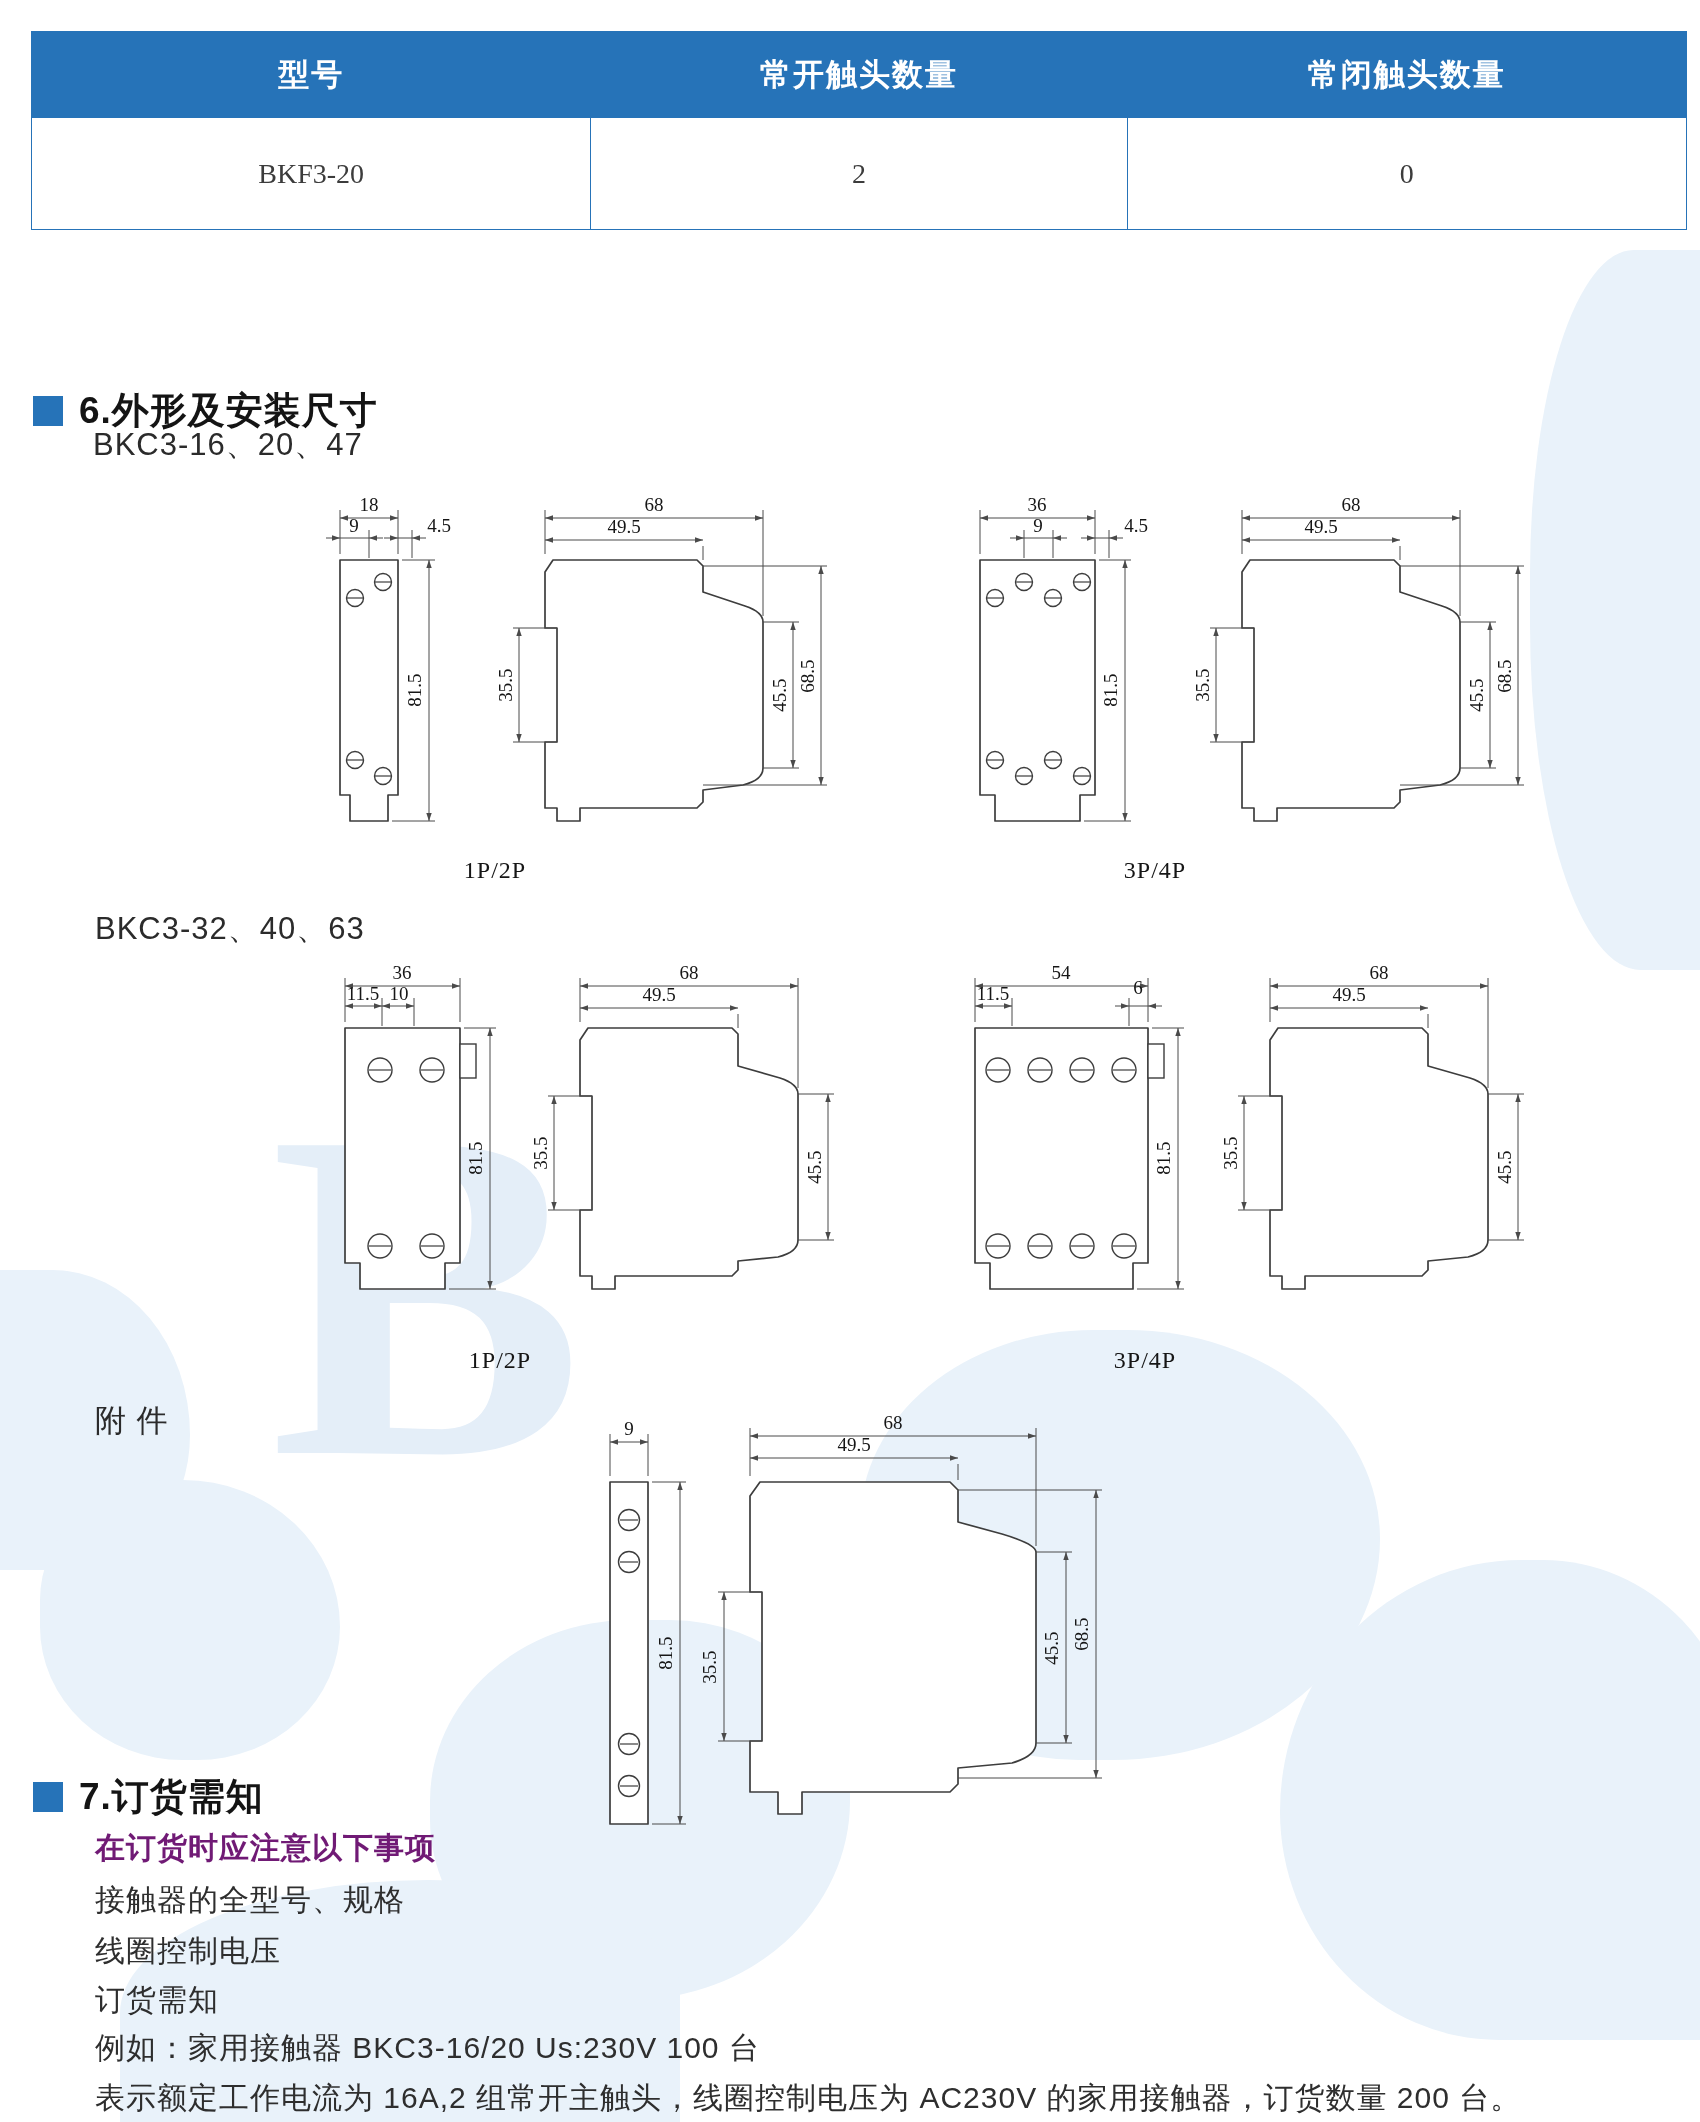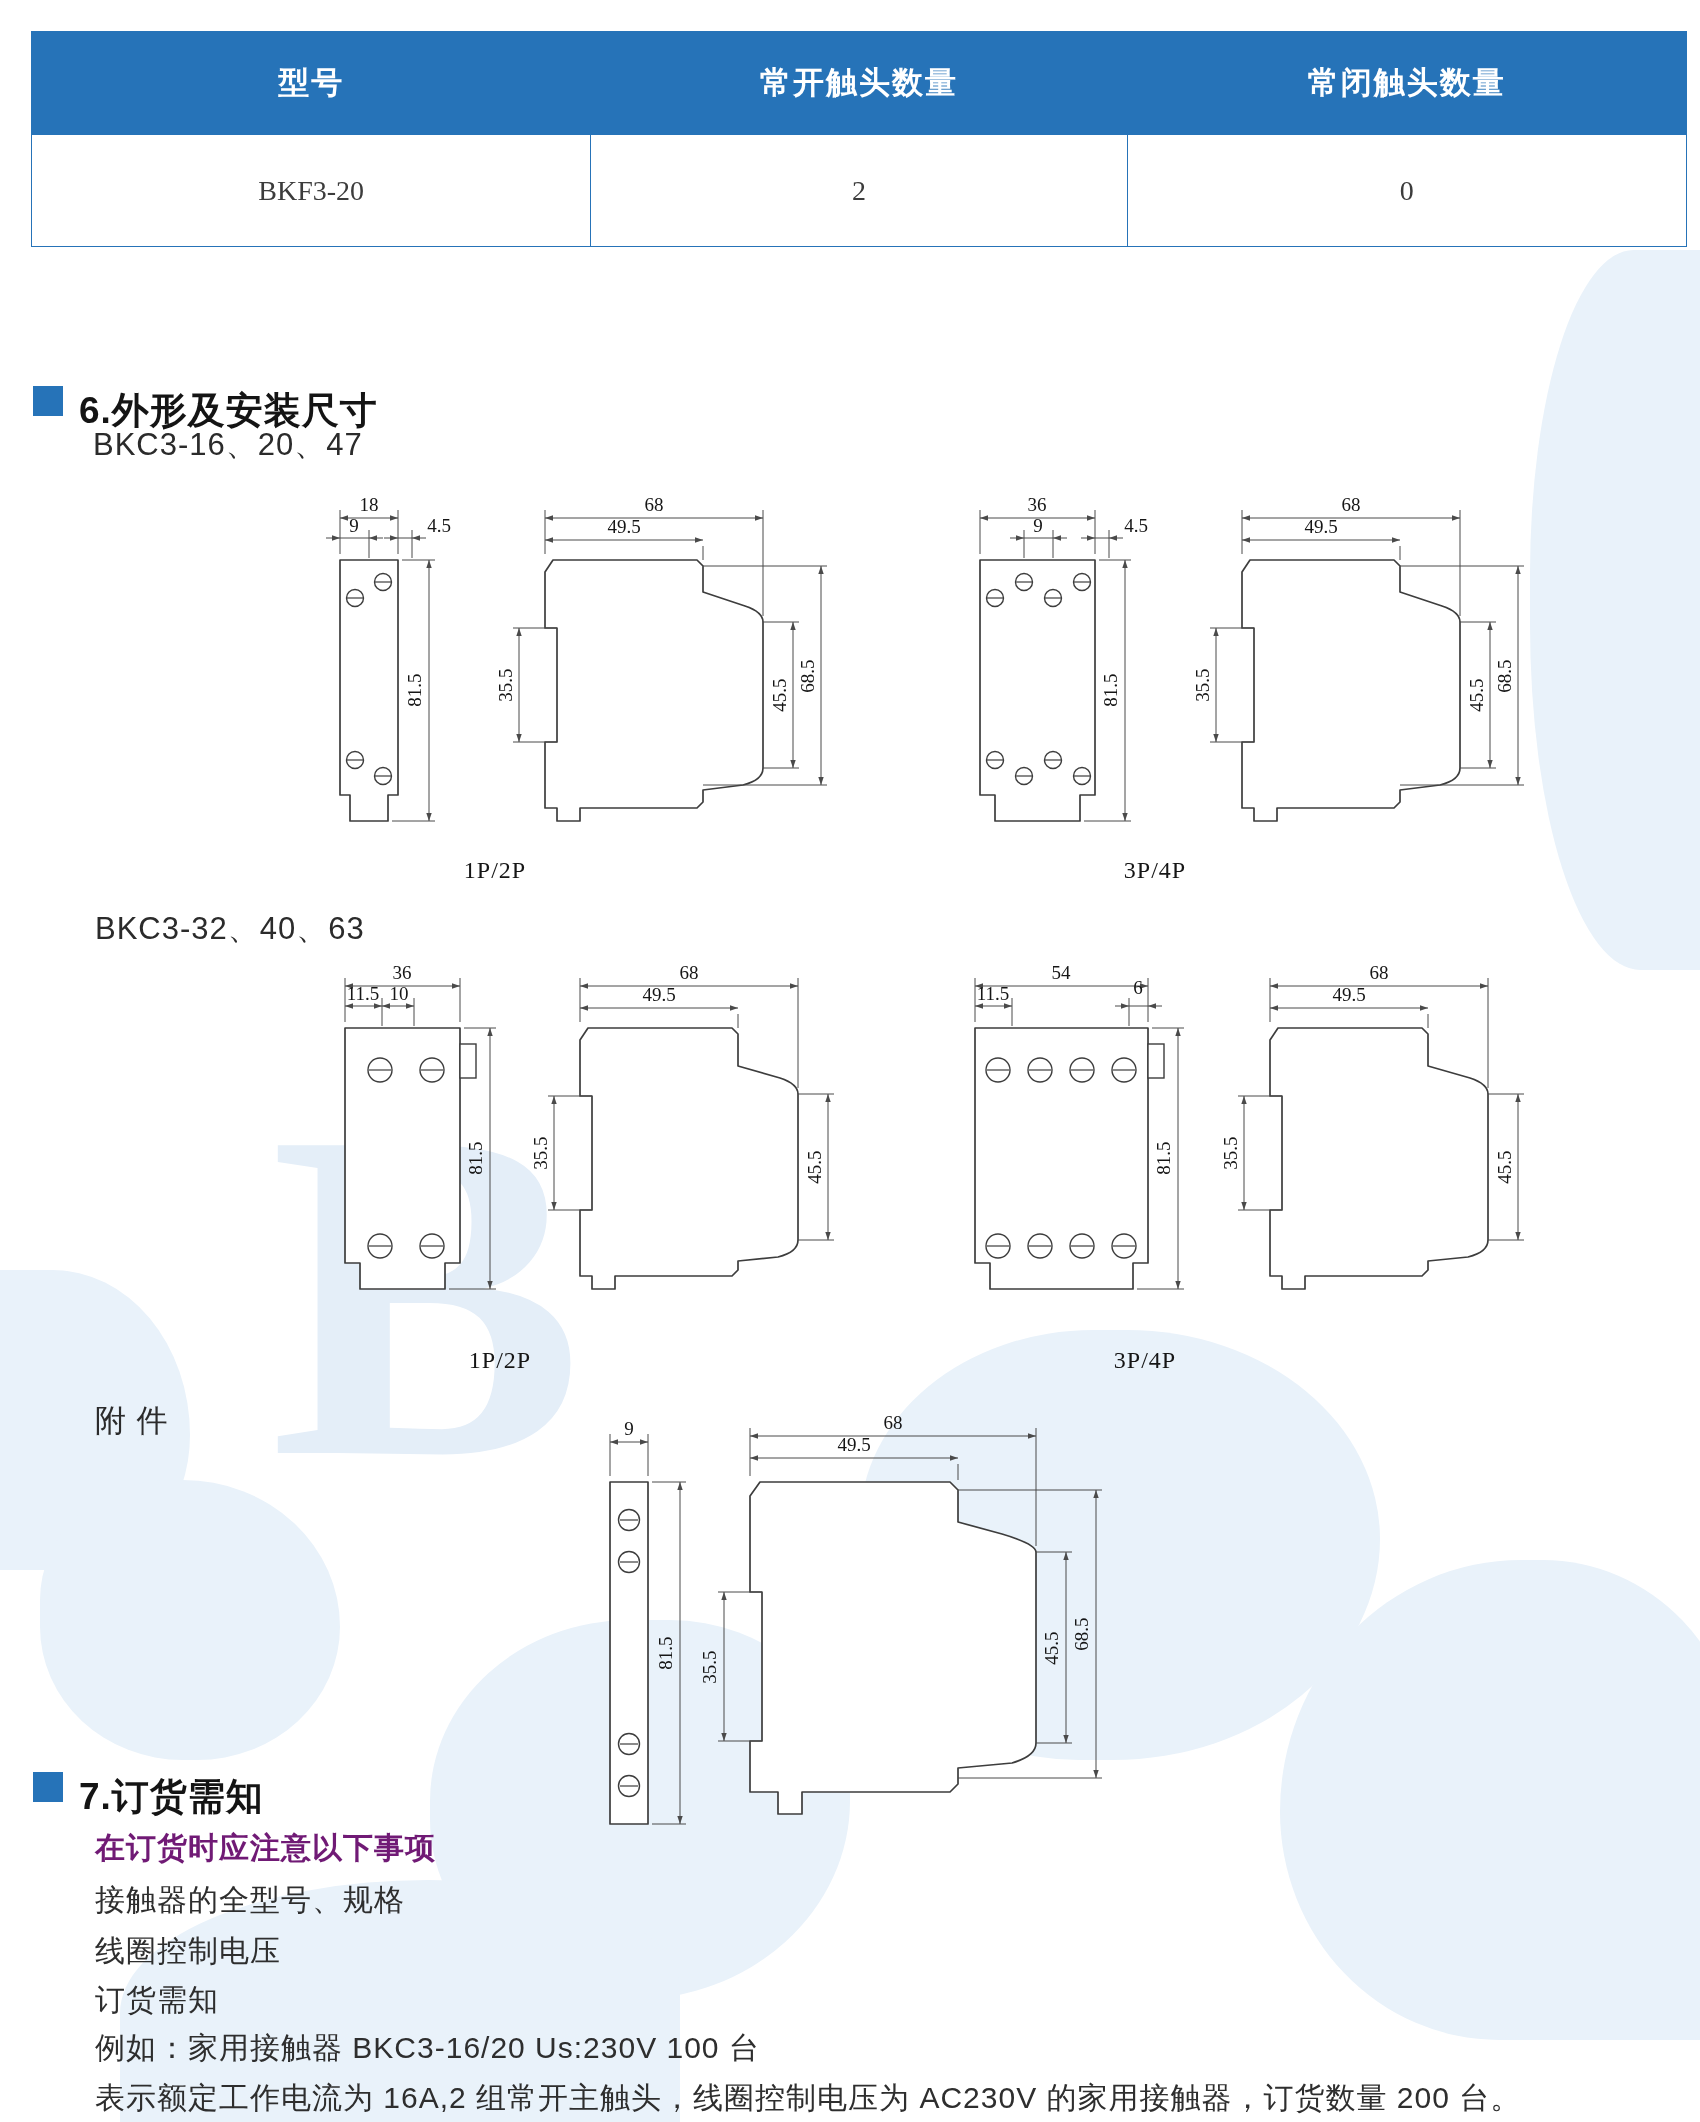--- a/index.html
+++ b/index.html
@@ -2,24 +2,24 @@
 <html><head>
 <meta charset="utf-8">
 <style>
   *{margin:0;padding:0;box-sizing:border-box}
   html,body{width:1700px;height:2122px}
   body{position:relative;background:#ffffff;font-family:"Liberation Sans",sans-serif;overflow:hidden;color:#222}
   .blob{position:absolute;background:#e9f2fa;z-index:0}
   .wm-letter{position:absolute;font:bold 470px "Liberation Serif",serif;color:#e4eef8;z-index:0;line-height:1}
   
   .spec-table{position:absolute;left:31px;top:31px;width:1656px;border-collapse:collapse;table-layout:fixed;z-index:2;border:1px solid #2673b8}
-  .spec-table th{background:#2673b8;color:#fff;font-size:31px;font-weight:bold;height:103px;border:1px solid #2673b8;text-align:center;letter-spacing:2px}
+  .spec-table th{background:#2673b8;color:#fff;font-size:31px;font-weight:bold;height:86px;border:1px solid #2673b8;text-align:center;letter-spacing:2px}
   .spec-table td{height:112px;border:1px solid #2673b8;text-align:center;font:28px "Liberation Serif",serif;color:#3c3c3c;background:#fff}
   
-  .sec{position:absolute;display:flex;align-items:flex-start;z-index:3}
+  .sec{position:absolute;display:flex;align-items:center;z-index:3}
   .sec .sq{width:30px;height:30px;background:#2673b8;margin-right:16px;flex:0 0 auto}
   .sec h2{font-size:37px;color:#141414;font-weight:bold;letter-spacing:1px;font-family:"Liberation Sans",sans-serif}
   .grp{position:absolute;font-size:31px;color:#2b2b2b;z-index:3;letter-spacing:1px}
   
   svg.draw{position:absolute;z-index:2;overflow:visible}
   .draw .body{fill:#fff;stroke:#3d3d3d;stroke-width:1.7;stroke-linejoin:round}
   .draw .detail{fill:#fff;stroke:#3d3d3d;stroke-width:1.4}
   .draw line.slot{stroke:#3d3d3d;stroke-width:1.2}
   .draw line.ext{stroke:#4a4a4a;stroke-width:1}
   .draw g[data-dim] line{stroke:#4a4a4a;stroke-width:1}

